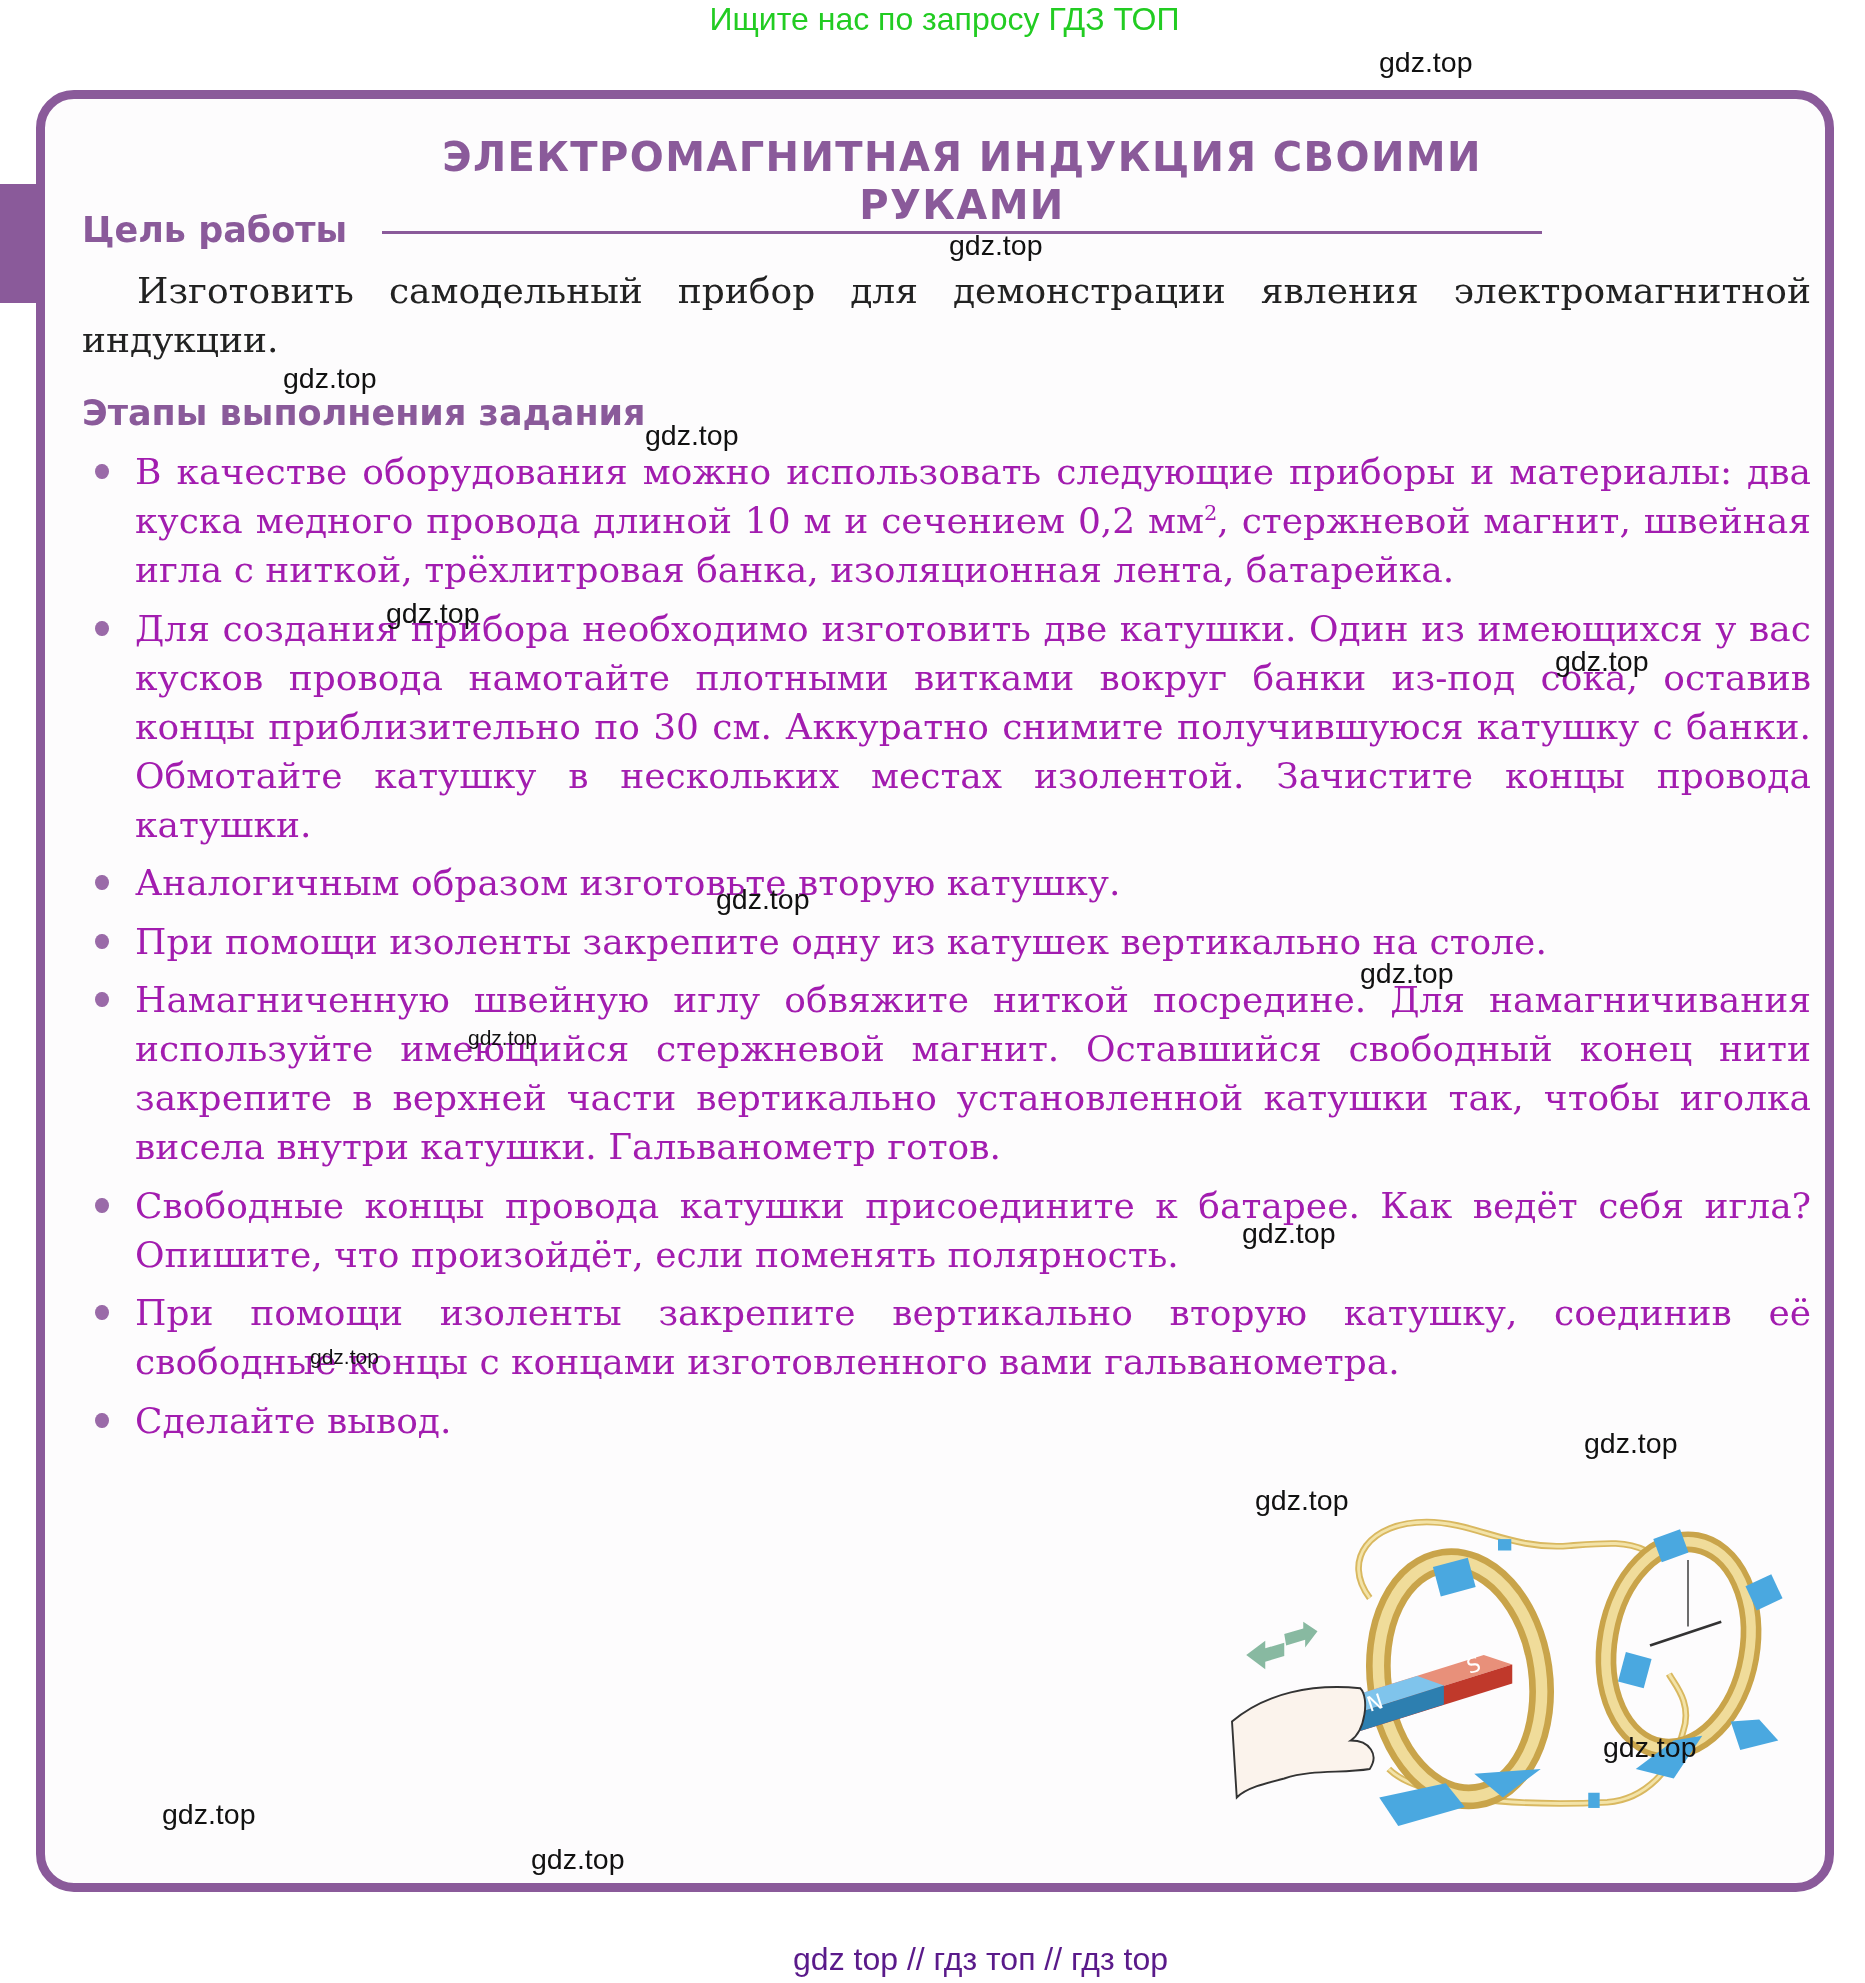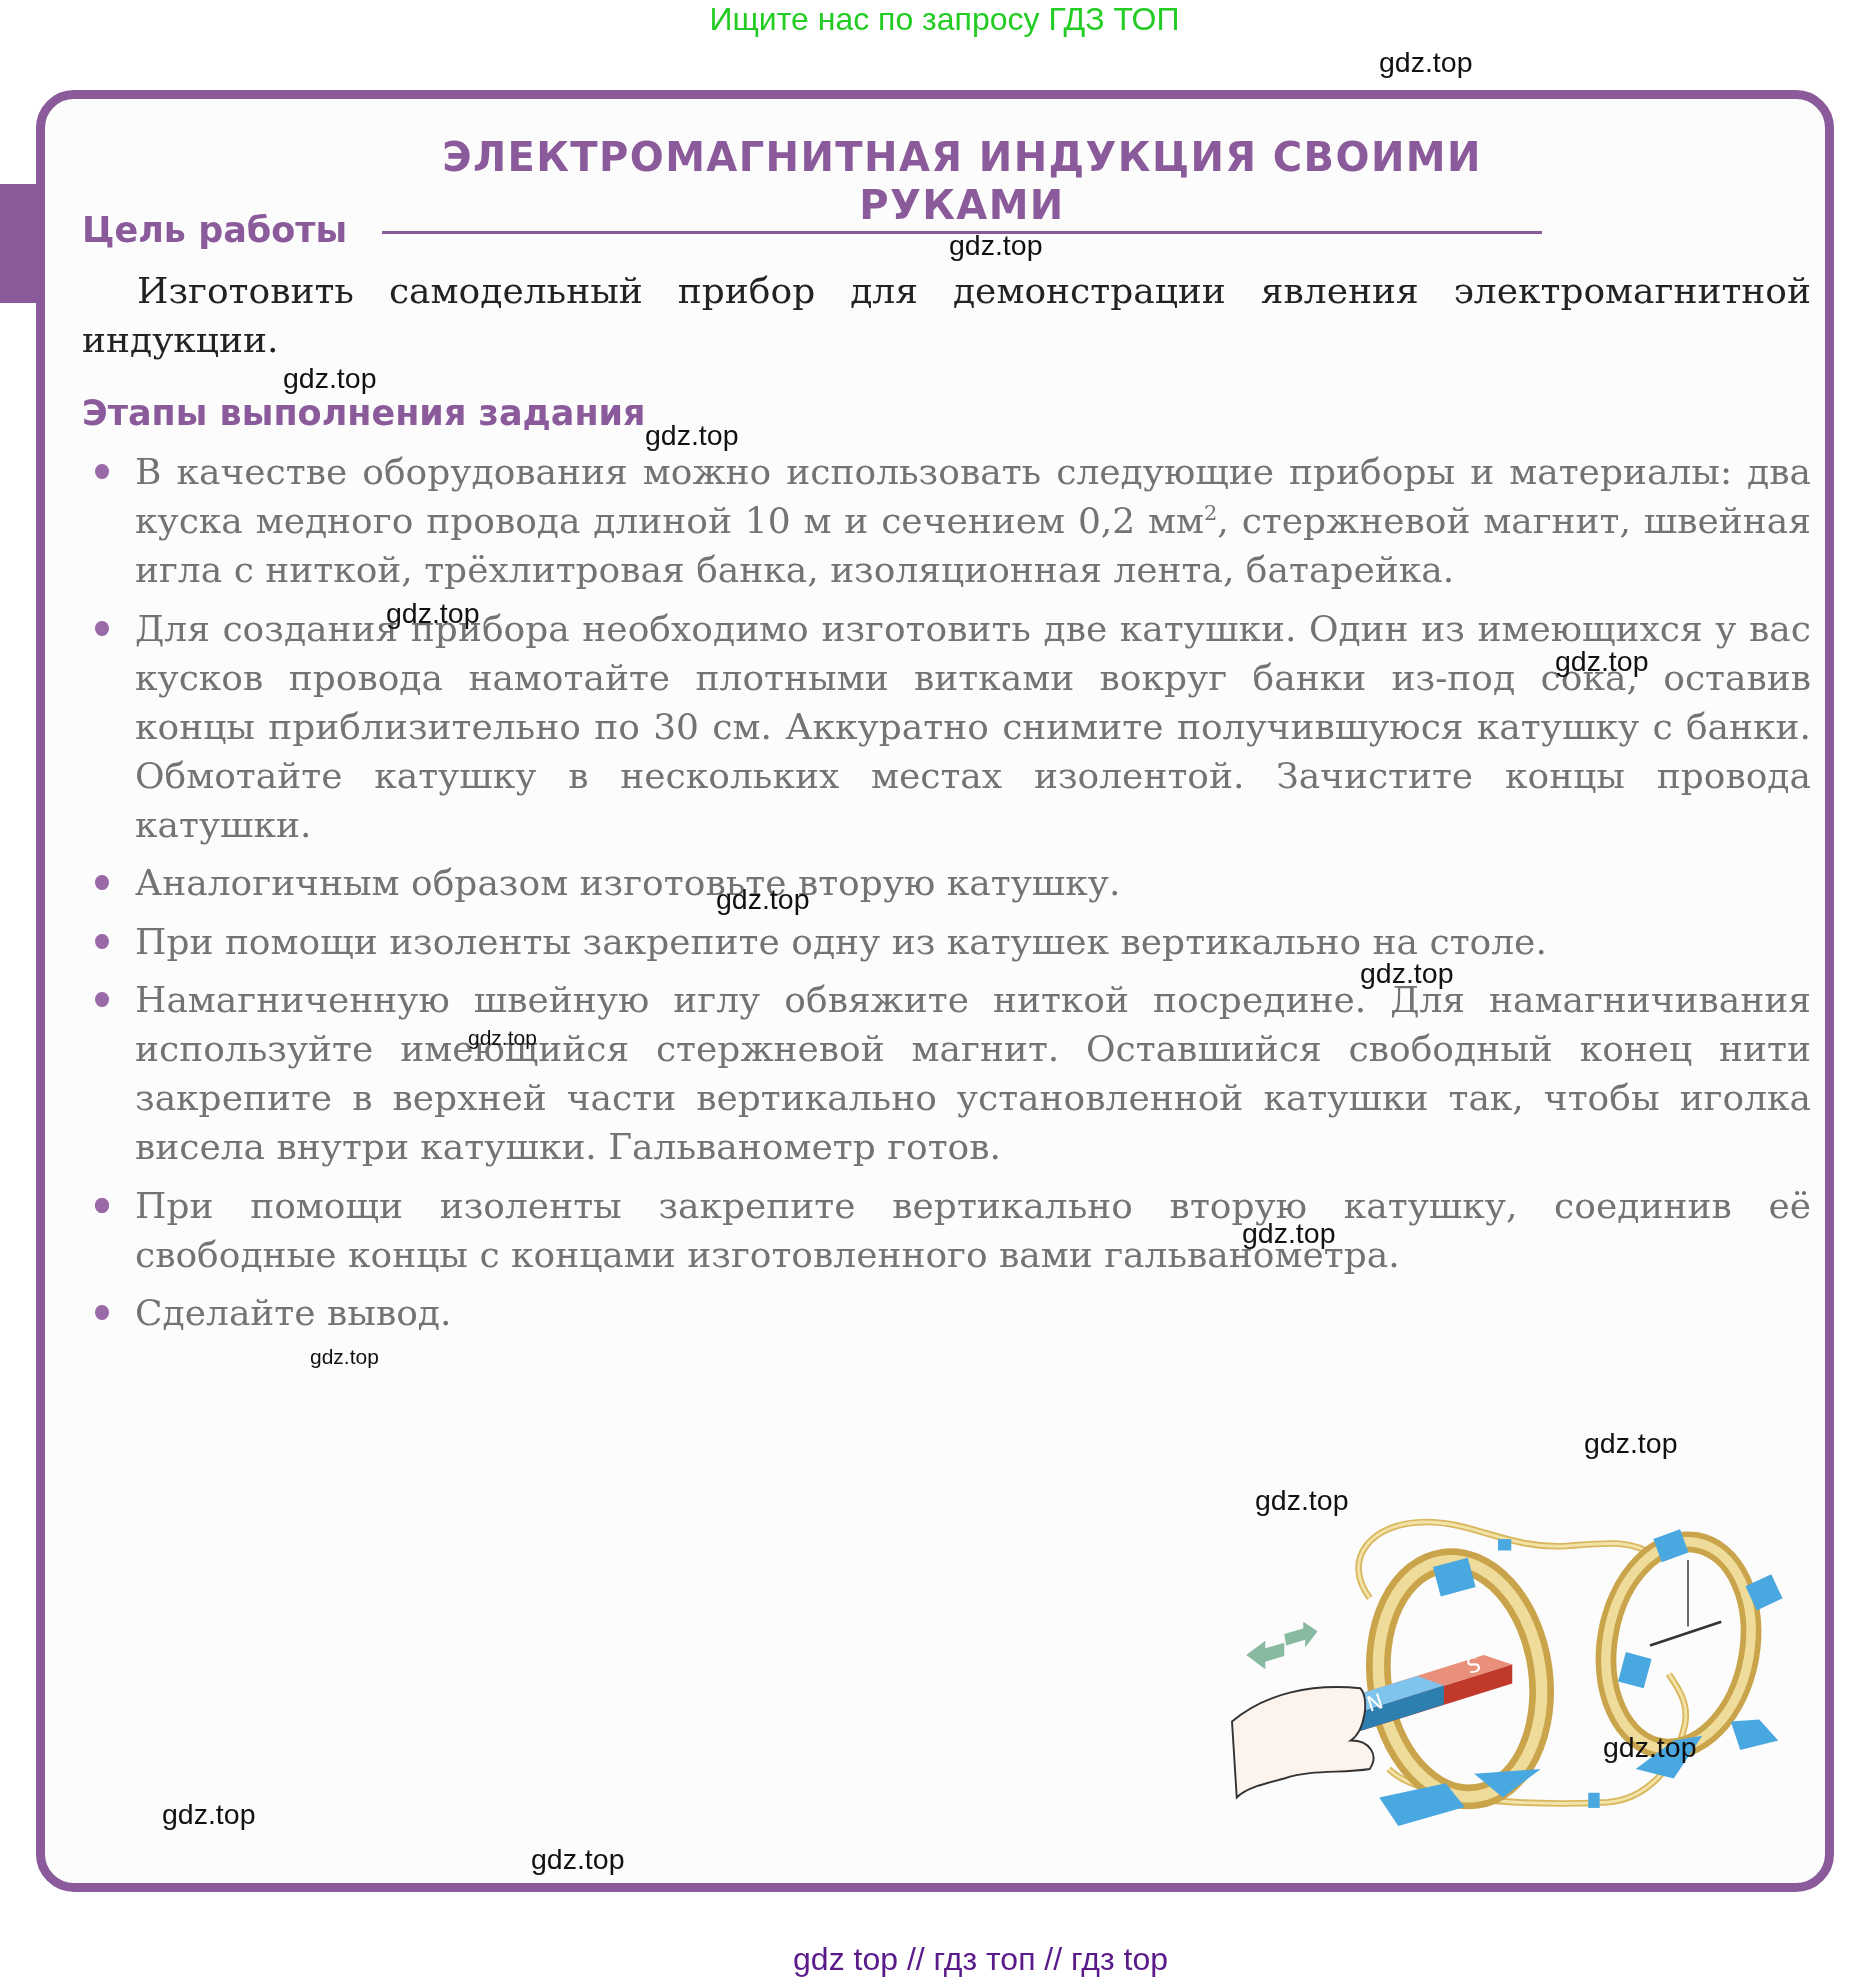--- a/index.html
+++ b/index.html
@@ -41,21 +41,21 @@
     .goal {
       position: absolute; left: 82px; top: 266px; width: 1729px;
       font-size: 36px; color: #222; line-height: 49px; text-align: justify;
       text-indent: 55px;
     }
     .steps {
       position: absolute; left: 82px; top: 447px; width: 1729px; margin: 0; padding: 0;
       list-style: none;
     }
     .step {
-      position: relative; padding-left: 53px; font-size: 36px; color: #737373;
+      position: relative; padding-left: 53px; font-size: 36px; color: #a21caf;
       line-height: 49px; text-align: justify; margin-bottom: 9.5px;
     }
     .step.narrow { width: 1122px; }
     .bullet {
       position: absolute; left: 13.3px; top: 17px; width: 13.3px; height: 15px;
       border-radius: 50%; background: #9a6aa8;
     }
     sup { font-size: 21px; line-height: 0; }
     .figure {
       position: absolute; left: 1227px; top: 1484px; width: 580px; height: 361px;
@@ -98,20 +98,21 @@
   <li class="step">
     <span class="bullet"></span>
     <span>При помощи изоленты закрепите одну из катушек вертикально на столе.</span>
   </li>
   <li class="step">
     <span class="bullet"></span>
     <span>Намагниченную швейную иглу обвяжите ниткой посредине. Для намагничивания используйте имеющийся стержневой магнит. Оставшийся свободный конец нити закрепите в верхней части вертикально установленной катушки так, чтобы иголка висела внутри катушки. Гальванометр готов.</span>
   </li>
   <li class="step">
     <span class="bullet"></span>
+    <span>Свободные концы провода катушки присоедините к батарее. Как ведёт себя игла? Опишите, что произойдёт, если поменять полярность.</span>
   </li>
   <li class="step">
     <span class="bullet"></span>
     <span>При помощи изоленты закрепите вертикально вторую катушку, соединив её свободные концы с концами изготовленного вами гальванометра.</span>
   </li>
   <li class="step narrow">
     <span class="bullet"></span>
     <span>Сделайте вывод.</span>
   </li>
 </ul>

